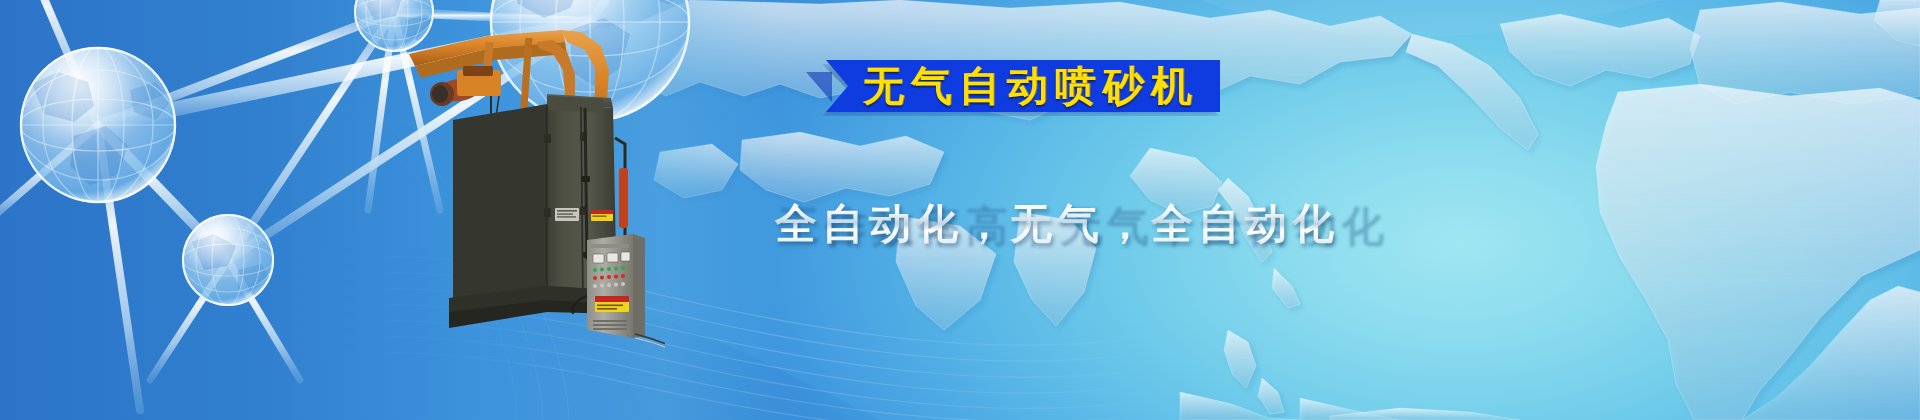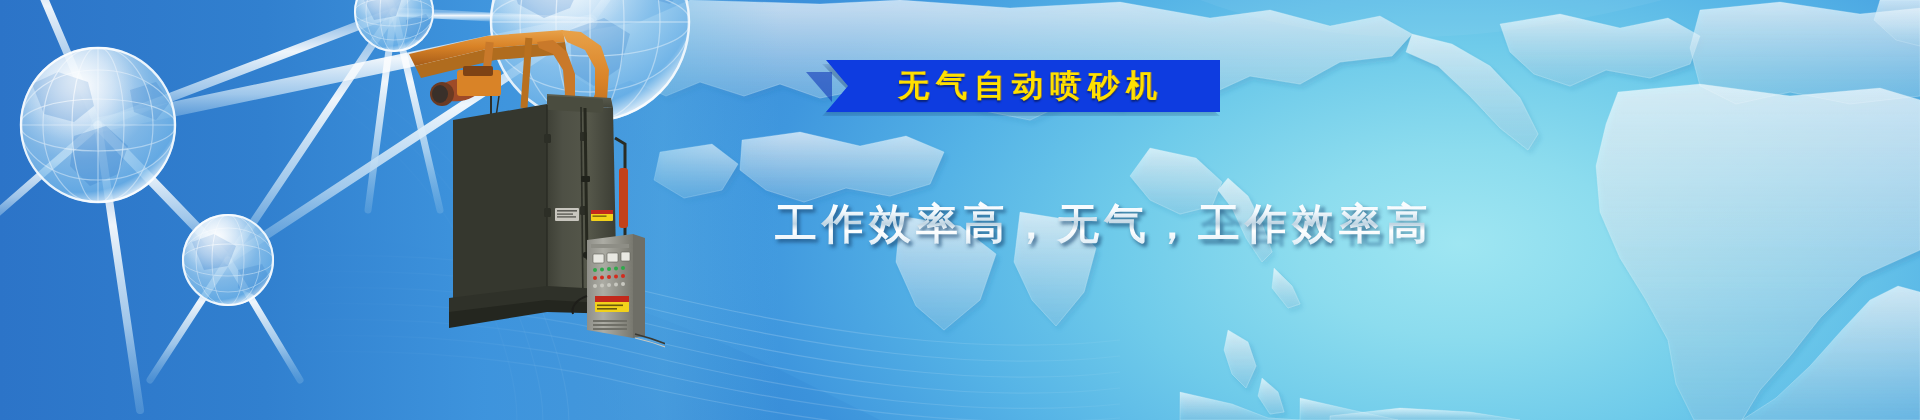--- a/index.html
+++ b/index.html
@@ -69,21 +69,21 @@
     position:absolute;left:822px;top:64px;width:398px;height:52px;
     background:rgba(10,40,90,.30);
     filter:blur(4px);
     -webkit-clip-path:polygon(0 0, 398px 0, 368px 26px, 398px 52px, 0 52px, 26px 26px);
     clip-path:polygon(0 0, 100% 0, 92.5% 50%, 100% 100%, 0 100%, 6.5% 50%);
   }
   .ribbon-title{
     position:absolute;inset:0;
     display:flex;align-items:center;justify-content:center;
     padding-left:16px;
-    font-size:31px;
+    font-size:41px;
     font-weight:bold;
     letter-spacing:7px;
     color:#FFE000;
     text-shadow:0 2px 2px rgba(0,0,0,.45), 1px 0 0 rgba(255,180,0,.6);
     white-space:nowrap;
   }
 
   
   .subtitle{
     position:absolute;left:775px;top:196px;
@@ -465,15 +465,15 @@
   </div>
 
   <div class="ribbon-shadow"></div>
   <div class="ribbon-tail"></div>
   <div class="ribbon">
     <div class="ribbon-shape"></div>
     <div class="ribbon-title">无气自动喷砂机</div>
   </div>
 
   <div class="subtitle-shadow">工作效率高，无气，全自动化</div>
-  <div class="subtitle">工作效率高，无气，工作效率高</div>
+  <div class="subtitle">全自动化，无气，全自动化</div>
 
 </div>
 
 </body></html>

